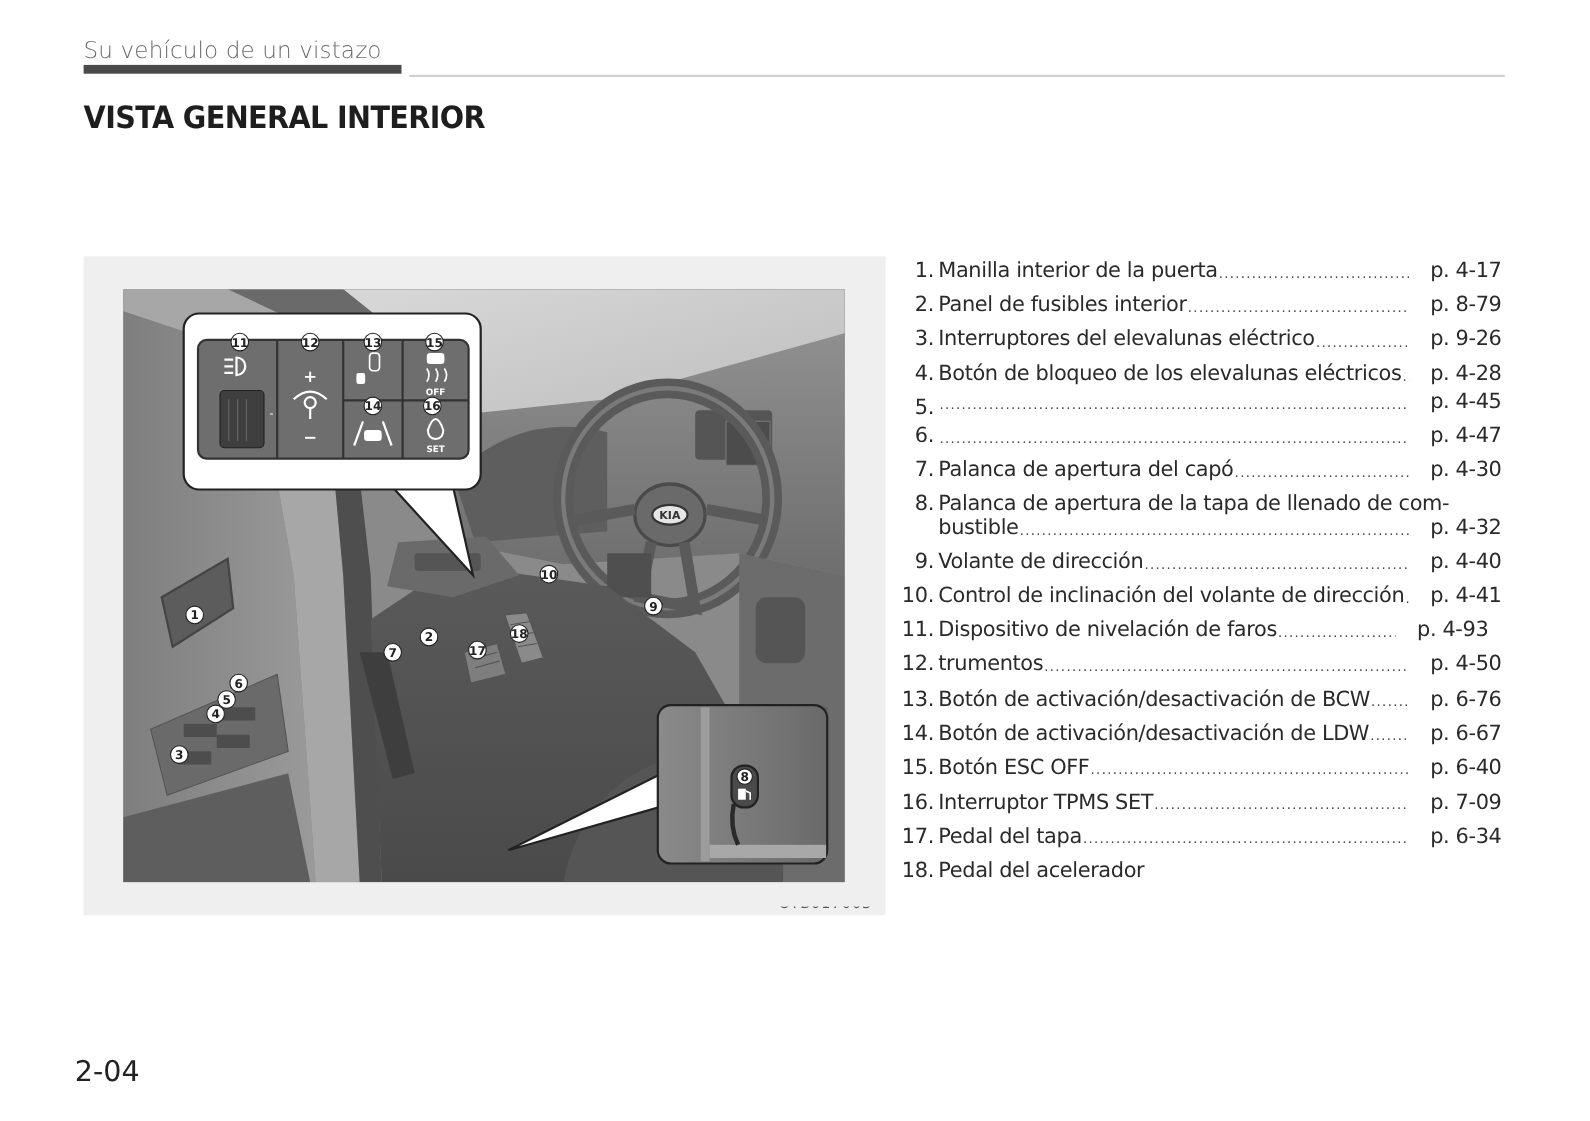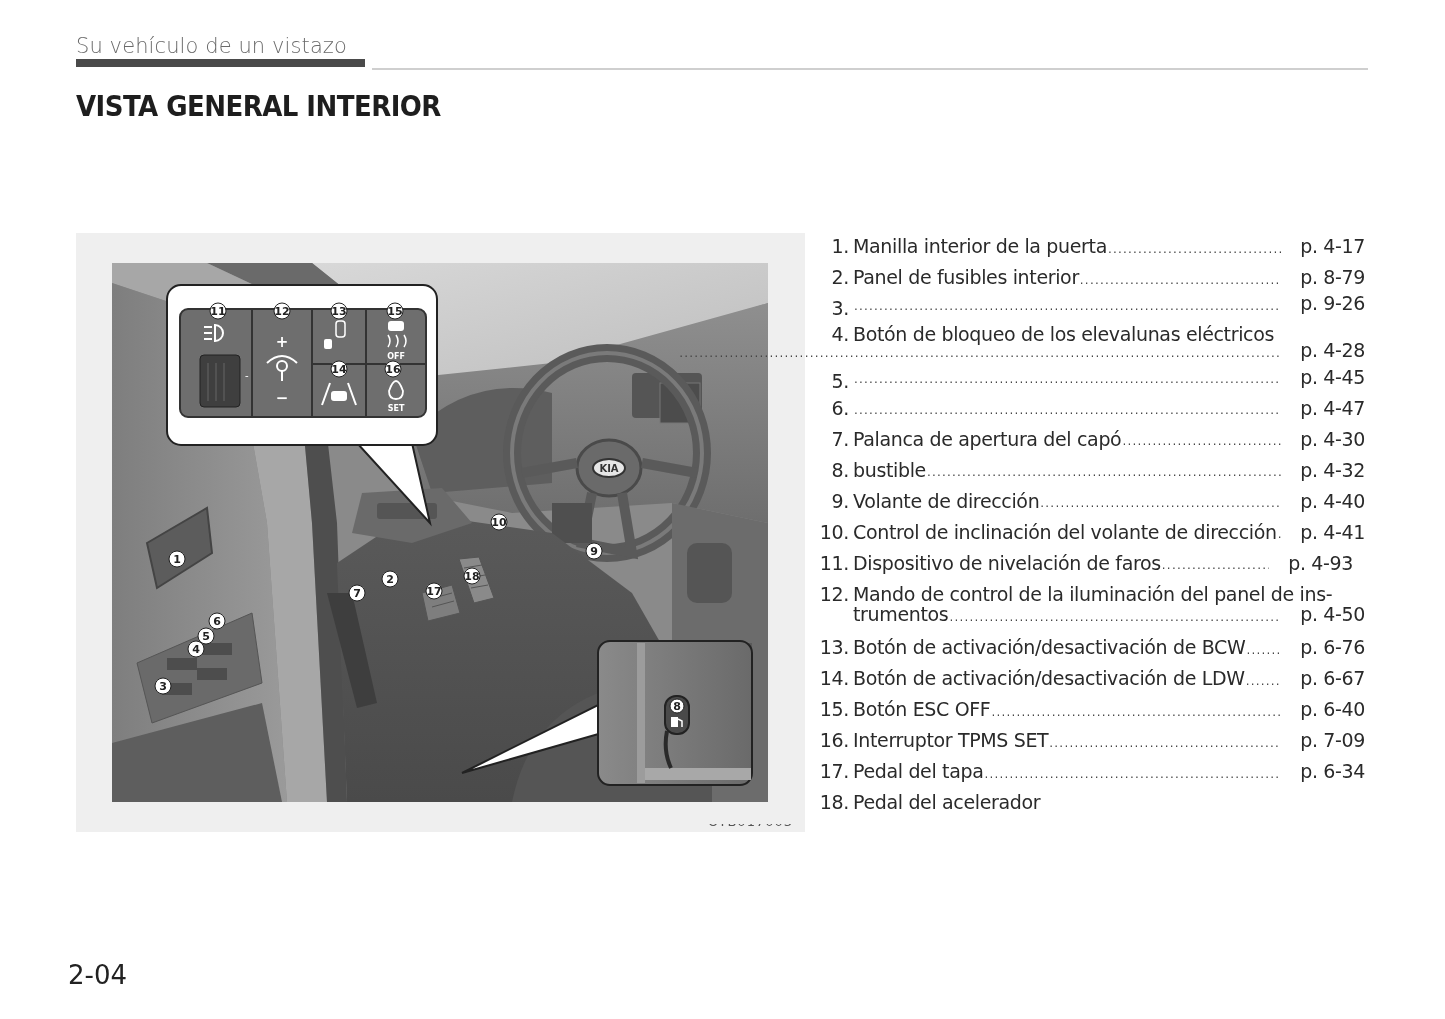--- a/index.html
+++ b/index.html
@@ -257,29 +257,30 @@
           <span class="txt">Panel de fusibles interior</span>
           <span class="dots">........................................................................................................................</span>
         </div>
         <span class="page" style="right: 0px;">p. 8-79</span>
       </div>
     </div>
     <div class="item">
       <span class="num">3.</span>
       <div class="body" style="padding-right: 78px; margin-right: 0px;">
         <div class="line" style="margin-right: 6px;">
+          <span class="txt">Interruptores del elevalunas eléctrico</span>
           <span class="dots">........................................................................................................................</span>
         </div>
         <span class="page" style="right: 0px;">p. 9-26</span>
       </div>
     </div>
     <div class="item">
       <span class="num">4.</span>
       <div class="body" style="padding-right: 78px; margin-right: 0px;">
-        <div class="line" style="margin-right: 6px; flex-direction: column;">
+        <div class="line" style="margin-right: 6px;">
           <span class="txt">Botón de bloqueo de los elevalunas eléctricos</span>
           <span class="dots">........................................................................................................................</span>
         </div>
         <span class="page" style="right: 0px;">p. 4-28</span>
       </div>
     </div>
     <div class="item">
       <span class="num">5.</span>
       <div class="body" style="padding-right: 78px; margin-right: 0px;">
         <div class="line" style="margin-right: 6px;">
@@ -304,20 +305,23 @@
         <div class="line" style="margin-right: 6px;">
           <span class="txt">Palanca de apertura del capó</span>
           <span class="dots">........................................................................................................................</span>
         </div>
         <span class="page" style="right: 0px;">p. 4-30</span>
       </div>
     </div>
     <div class="item">
       <span class="num">8.</span>
       <div class="body" style="padding-right: 78px; margin-right: 0px;">
+        <div class="line" style="margin-right: 6px;">
+          <span class="txt">Palanca de apertura de la tapa de llenado de com-</span>
+        </div>
         <div class="line" style="margin-right: 6px; align-items: center;">
           <span class="txt">bustible</span>
           <span class="dots">........................................................................................................................</span>
         </div>
         <span class="page" style="right: 0px;">p. 4-32</span>
       </div>
     </div>
     <div class="item">
       <span class="num">9.</span>
       <div class="body" style="padding-right: 78px; margin-right: 0px;">
@@ -345,23 +349,20 @@
           <span class="txt">Dispositivo de nivelación de faros</span>
           <span class="dots">........................................................................................................................</span>
         </div>
         <span class="page" style="right: 0px;">p. 4-93</span>
       </div>
     </div>
     <div class="item">
       <span class="num">12.</span>
       <div class="body" style="padding-right: 78px; margin-right: 0px;">
         <div class="line" style="margin-right: 6px;">
-          <span class="txt">Mando de control de la iluminación del panel de ins-</span>
-        </div>
-        <div class="line" style="margin-right: 6px;">
           <span class="txt">trumentos</span>
           <span class="dots">........................................................................................................................</span>
         </div>
         <span class="page" style="right: 0px;">p. 4-50</span>
       </div>
     </div>
     <div class="item">
       <span class="num">13.</span>
       <div class="body" style="padding-right: 78px; margin-right: 0px;">
         <div class="line" style="margin-right: 6px; margin-top: 12px;">

